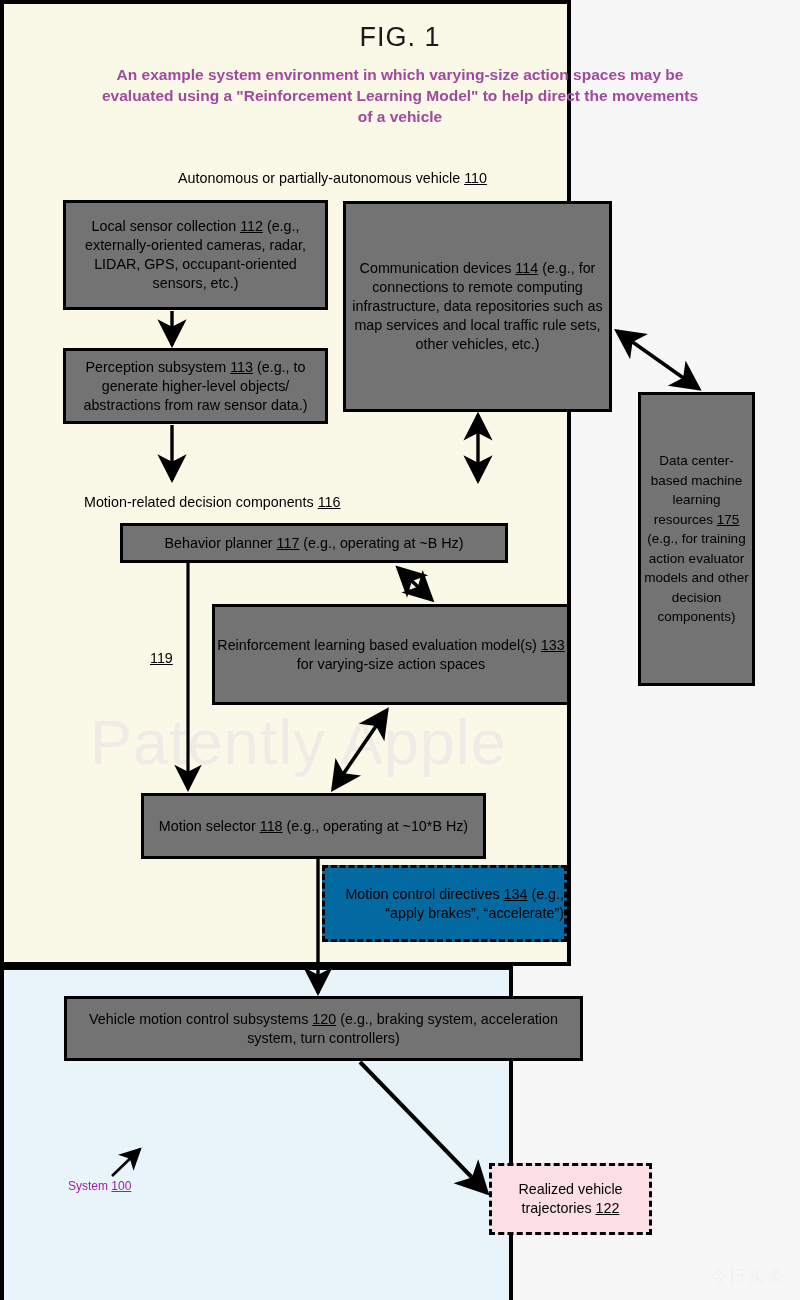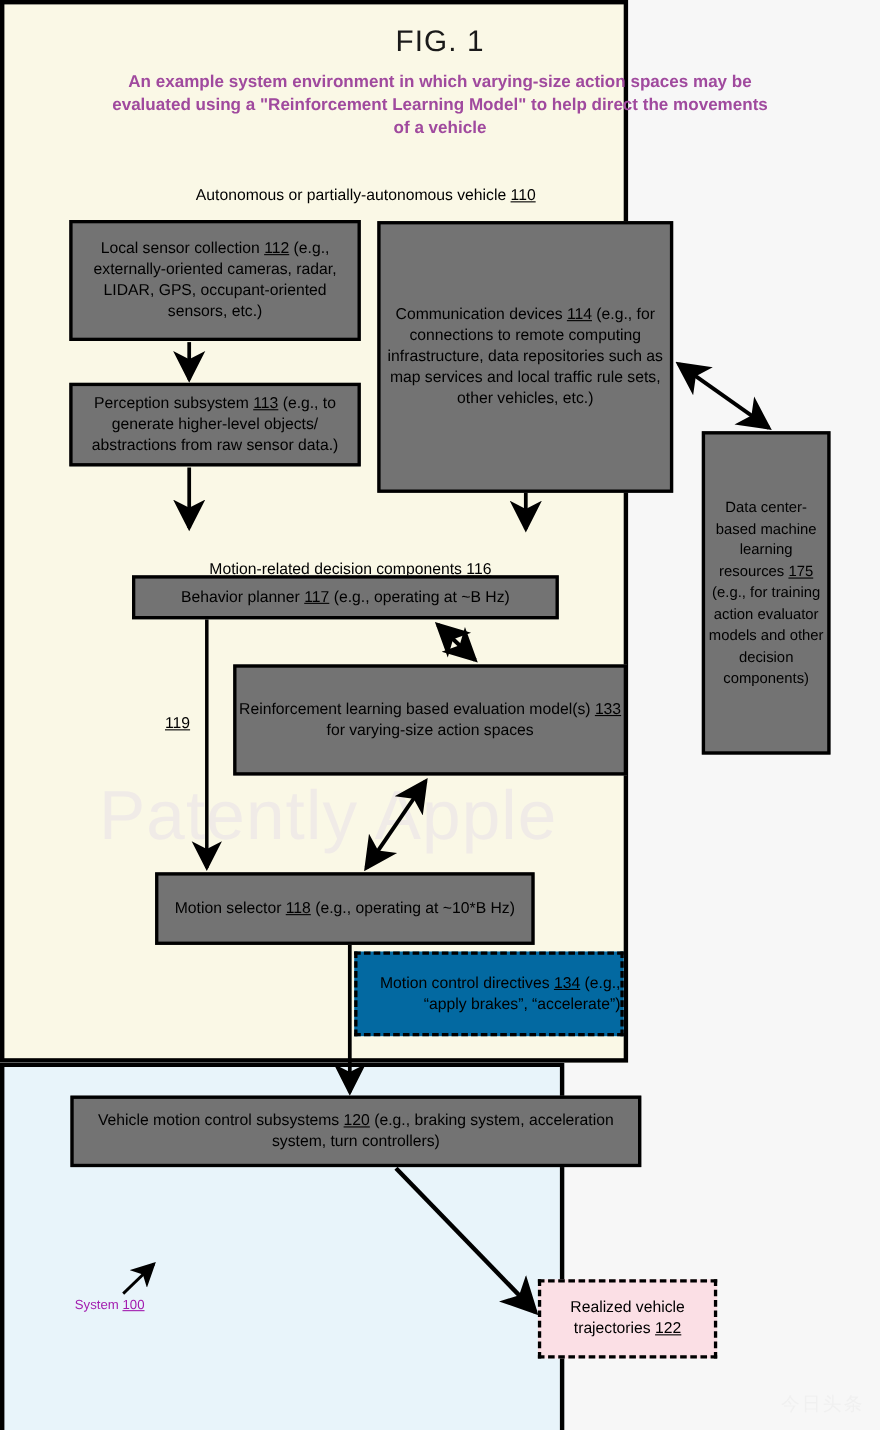--- a/index.html
+++ b/index.html
@@ -30,28 +30,28 @@
   .solid{border:3px solid #000;background:#737373;}
   .dashed{border:3px dashed #000;}
 
   #vehicle-box{left:47px;top:156px;width:571px;height:966px;
     border:4px solid #000;background:#faf8e6;box-sizing:border-box;}
   #vehicle-label{position:absolute;left:47px;top:170px;width:571px;
     text-align:center;font-size:14.3px;color:#000;}
 
   #sensor-box{left:63px;top:200px;width:265px;height:110px;}
   #perception-box{left:63px;top:348px;width:265px;height:76px;}
-  #comm-box{left:343px;top:201px;width:269px;height:247px;}
+  #comm-box{left:343px;top:201px;width:269px;height:211px;}
   #datacenter-box{left:638px;top:392px;width:117px;height:294px;
      font-size:13.5px;line-height:19.5px;}
 
   #motion-components-box{left:70px;top:482px;width:513px;height:471px;
      border:4px solid #000;background:#e8f4fa;box-sizing:border-box;}
-  #motion-components-label{position:absolute;left:62px;top:494px;width:513px;
-     text-align:center;font-size:14.3px;color:#000;margin-top:16px;}
+  #motion-components-label{position:absolute;left:84px;top:494px;width:513px;
+     font-size:14.3px;color:#000;}
 
   #behavior-box{left:120px;top:523px;width:388px;height:40px;}
   #rl-box{left:212px;top:604px;width:358px;height:101px;}
   #selector-box{left:141px;top:793px;width:345px;height:66px;}
   #directives-box{left:322px;top:865px;width:245px;height:77px;background:#0369a1;text-align:right;}
   #vmcs-box{left:64px;top:996px;width:519px;height:65px;}
   #trajectories-box{left:489px;top:1163px;width:163px;height:72px;background:#fbdfe5;}
 
   .sysnum{text-decoration:underline;}
 

